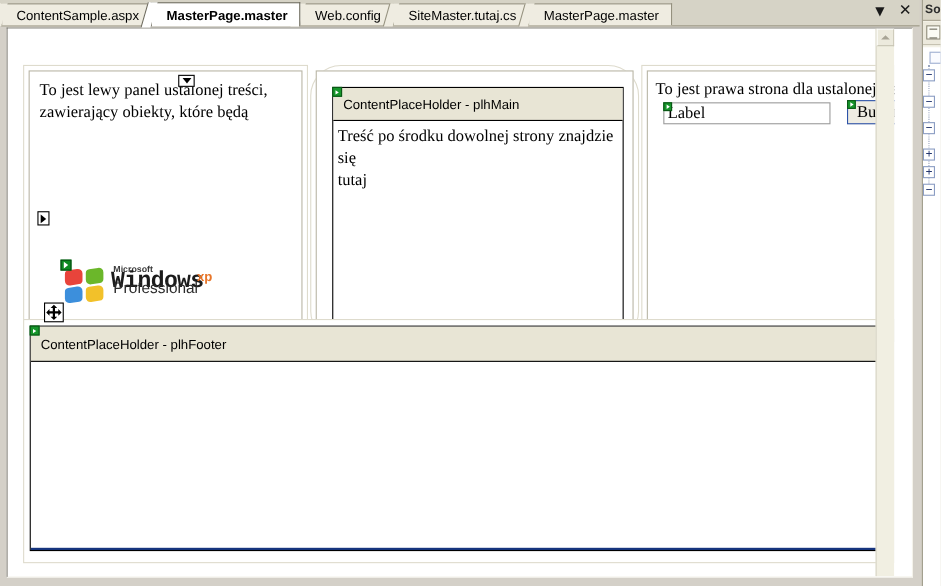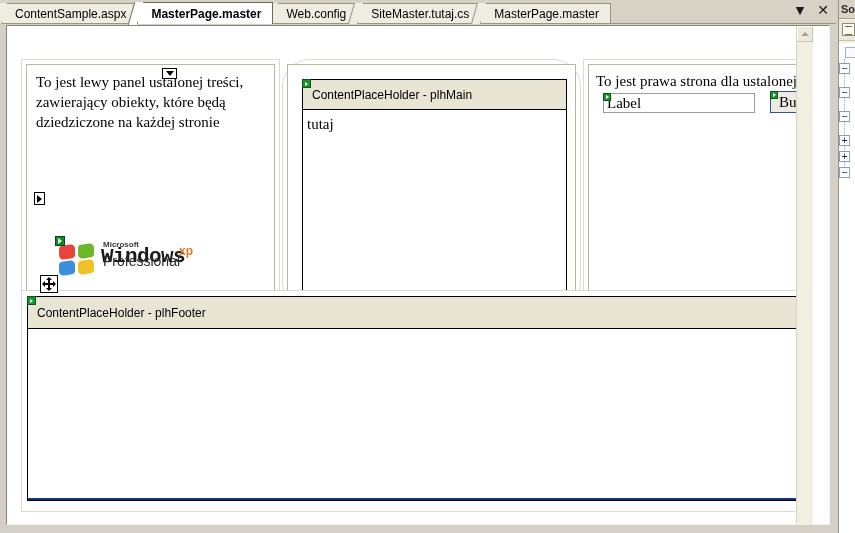--- a/index.html
+++ b/index.html
@@ -563,21 +563,20 @@
 
       <div id="page-table">
 
         <div id="toprow">
 
           <div class="pane" id="pane-left">
             <div class="pane-inner">
               <div id="left-text">
                 <div>To jest lewy panel ustalonej treści,</div>
                 <div>zawierający obiekty, które będą</div>
-                <div class="lastline">dziedziczone na każdej stronie</div>
               </div>
 
               <div id="xp-logo">
                 <div id="xp-tag"></div>
                 <div class="xp-flag">
                   <div class="xp-q r"></div>
                   <div class="xp-q g"></div>
                   <div class="xp-q b"></div>
                   <div class="xp-q y"></div>
                 </div>
@@ -590,20 +589,21 @@
           </div>
 
           <div class="pane" id="pane-mid">
             <div class="pane-inner">
               <div class="cph" id="cph-main">
                 <div class="cph-tag"></div>
                 <div class="cph-head">
                   <span>ContentPlaceHolder - plhMain</span>
                 </div>
                 <div class="cph-body">
+                  <div>Treść po środku dowolnej strony znajdzie się</div>
                   <div>tutaj</div>
                 </div>
               </div>
             </div>
           </div>
 
           <div class="pane" id="pane-right">
             <div class="pane-inner">
               <div id="right-text">To jest prawa strona dla ustalonej treści</div>
               <div id="right-controls">

